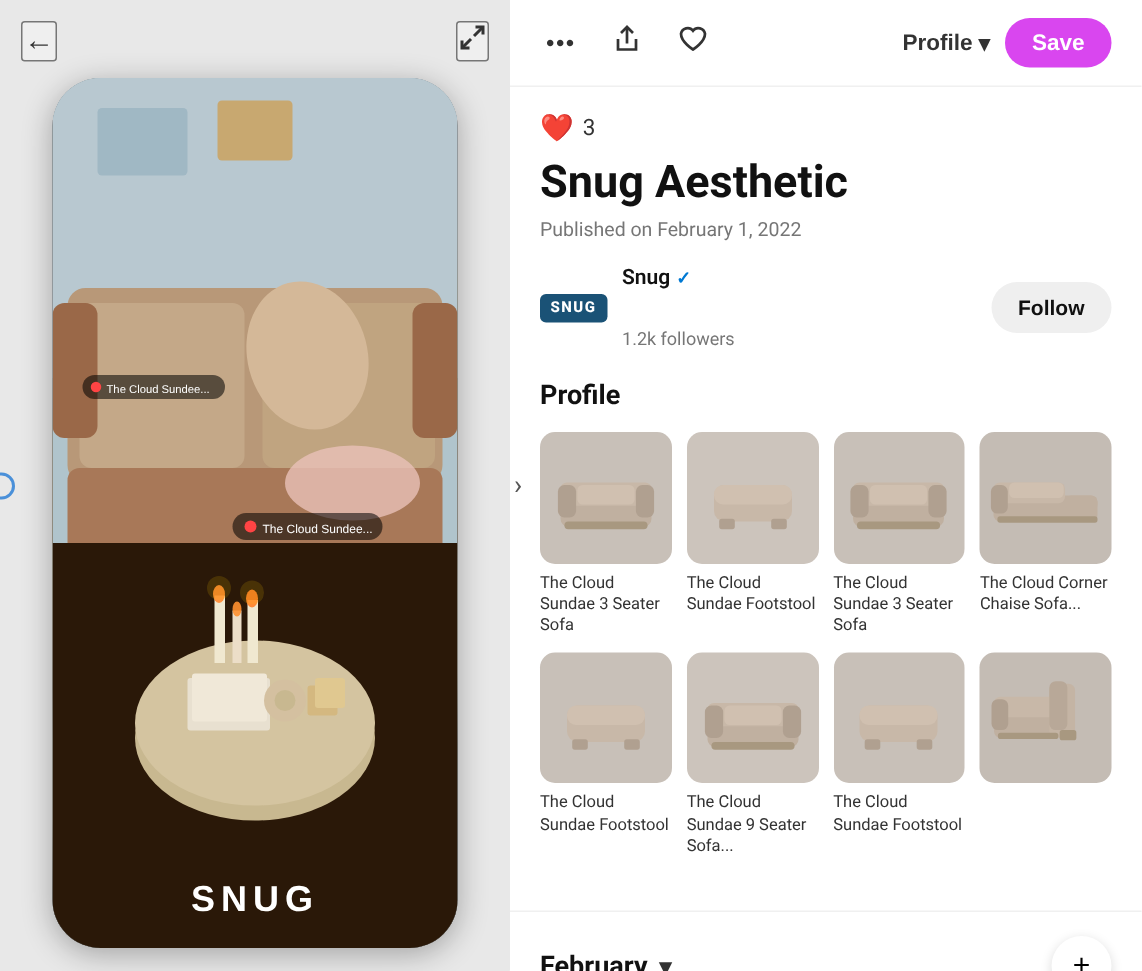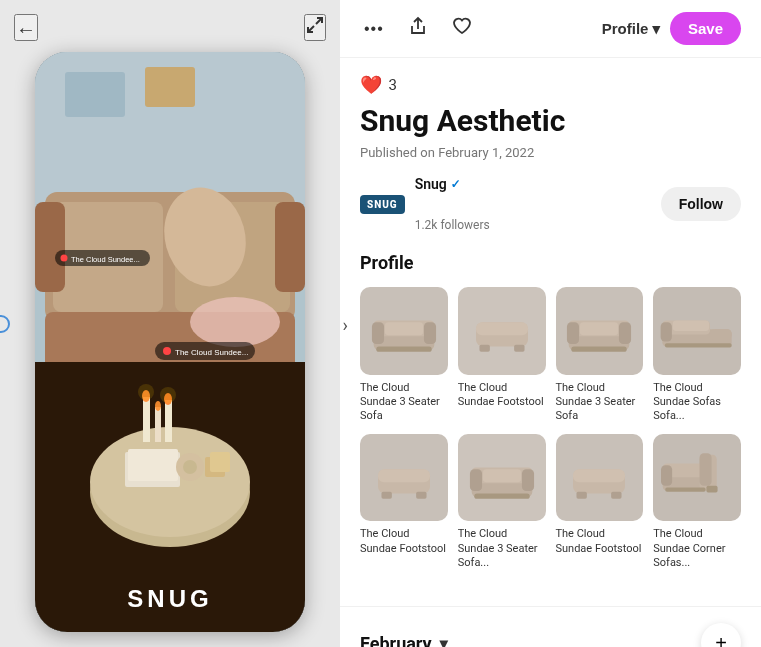--- a/index.html
+++ b/index.html
@@ -492,21 +492,21 @@
           <div class="product-img" style="background: rgb(196, 188, 180);">
             <svg viewBox="0 0 90 60" width="80" height="52">
     <rect x="5" y="28" width="80" height="20" rx="5" fill="#c0b0a0"></rect>
     <rect x="5" y="18" width="55" height="16" rx="5" fill="#c8b8a8"></rect>
     <rect x="3" y="20" width="13" height="22" rx="5" fill="#b0a090"></rect>
     <rect x="60" y="28" width="25" height="12" rx="5" fill="#c0b0a0"></rect>
     <rect x="8" y="44" width="77" height="5" rx="2" fill="#a89880"></rect>
     <rect x="17" y="18" width="42" height="12" rx="4" fill="#d0c0b0"></rect>
   </svg>
           </div>
-          <div class="product-label">The Cloud Sundae Sofas Sofa...</div>
+          <div class="product-label">The Cloud Corner Chaise Sofa...</div>
         </div>
         <div class="product-item">
           <div class="product-img" style="background: rgb(200, 192, 184);">
             <svg viewBox="0 0 80 60" width="70" height="52">
     <rect x="10" y="20" width="60" height="28" rx="8" fill="#c8b8a8"></rect>
     <rect x="10" y="20" width="60" height="15" rx="7" fill="#d0c0b0"></rect>
     <rect x="14" y="46" width="12" height="8" rx="2" fill="#b0a090"></rect>
     <rect x="54" y="46" width="12" height="8" rx="2" fill="#b0a090"></rect>
   </svg>
           </div>
@@ -516,21 +516,21 @@
           <div class="product-img" style="background: rgb(204, 196, 188);">
             <svg viewBox="0 0 80 60" width="70" height="52">
     <rect x="5" y="30" width="70" height="22" rx="6" fill="#c0b0a0"></rect>
     <rect x="5" y="18" width="70" height="18" rx="5" fill="#c8b8a8"></rect>
     <rect x="3" y="20" width="14" height="25" rx="5" fill="#b0a090"></rect>
     <rect x="63" y="20" width="14" height="25" rx="5" fill="#b0a090"></rect>
     <rect x="18" y="20" width="44" height="15" rx="4" fill="#d0c0b0"></rect>
     <rect x="8" y="48" width="64" height="6" rx="3" fill="#a89880"></rect>
   </svg>
           </div>
-          <div class="product-label">The Cloud Sundae 3 Seater Sofa...</div>
+          <div class="product-label">The Cloud Sundae 9 Seater Sofa...</div>
         </div>
         <div class="product-item">
           <div class="product-img" style="background: rgb(200, 192, 184);">
             <svg viewBox="0 0 80 60" width="70" height="52">
     <rect x="10" y="20" width="60" height="28" rx="8" fill="#c8b8a8"></rect>
     <rect x="10" y="20" width="60" height="15" rx="7" fill="#d0c0b0"></rect>
     <rect x="14" y="46" width="12" height="8" rx="2" fill="#b0a090"></rect>
     <rect x="54" y="46" width="12" height="8" rx="2" fill="#b0a090"></rect>
   </svg>
           </div>
@@ -541,21 +541,20 @@
             <svg viewBox="0 0 90 70" width="80" height="60">
     <rect x="5" y="30" width="50" height="20" rx="5" fill="#c0b0a0"></rect>
     <rect x="48" y="8" width="20" height="42" rx="5" fill="#c4b4a4"></rect>
     <rect x="5" y="18" width="50" height="16" rx="5" fill="#c8b8a8"></rect>
     <rect x="3" y="20" width="13" height="24" rx="5" fill="#b0a090"></rect>
     <rect x="48" y="6" width="14" height="38" rx="5" fill="#b8a898"></rect>
     <rect x="8" y="46" width="47" height="5" rx="2" fill="#a89880"></rect>
     <rect x="56" y="44" width="13" height="8" rx="2" fill="#a89880"></rect>
   </svg>
           </div>
-          <div class="product-label">The Cloud Sundae Corner Sofas...</div>
         </div>
       </div>
   </div>
 
   <div class="comments-section">
     <div class="comments-title">
       <span>February</span>
       <span class="chevron-icon">▾</span>
     </div>
     <button class="add-btn">

